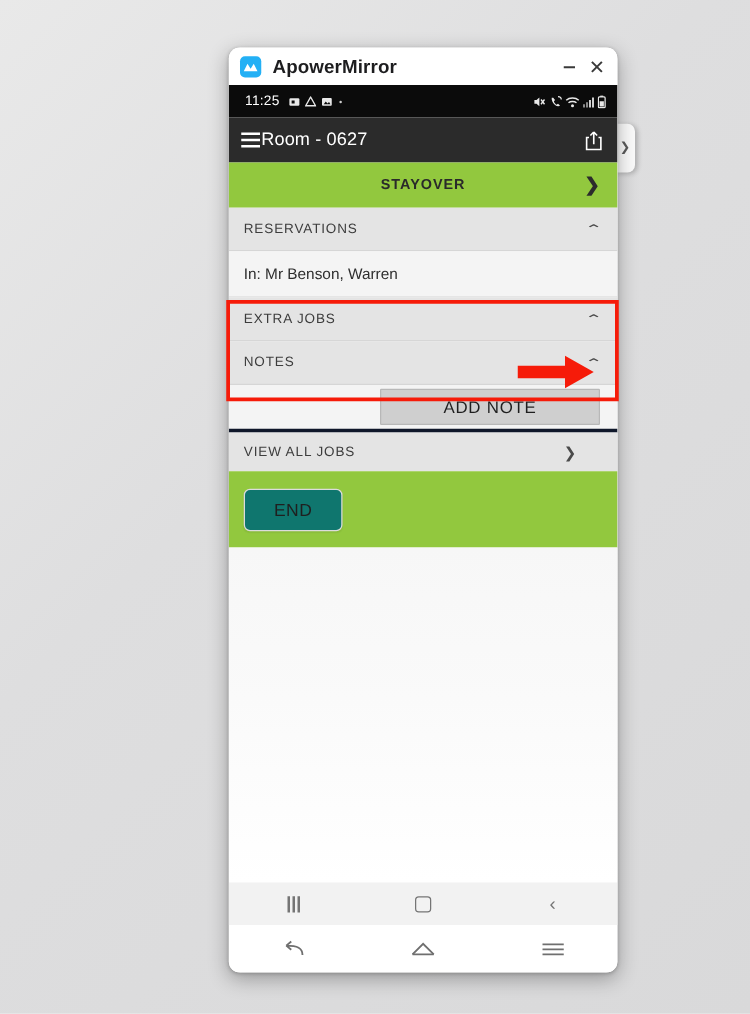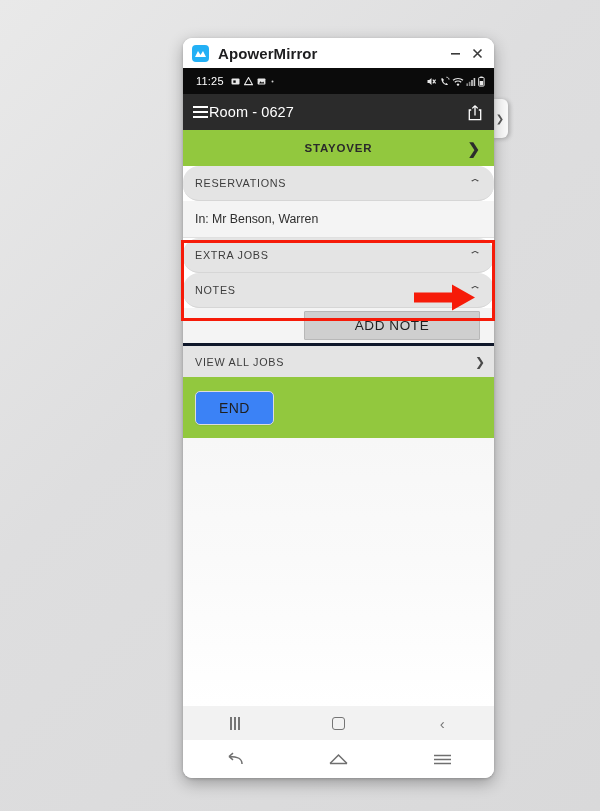--- a/index.html
+++ b/index.html
@@ -200,21 +200,20 @@
   
   .section-header {
     height: 35px;
     background: #e4e4e4;
     display: flex;
     align-items: center;
     padding: 0 14px 0 12px;
     border-bottom: 1px solid #d6d6d6;
     cursor: pointer;
     flex: 0 0 auto;
-    border-radius: 16px;
   }
   .section-header .sh-label {
     font-size: 10.8px;
     color: #3d3d3d;
     letter-spacing: 0.7px;
   }
   .section-header .sh-chev {
     margin-left: auto;
     font-size: 12px;
     color: #4a4a4a;
@@ -270,21 +269,21 @@
     letter-spacing: 0.6px;
     cursor: pointer;
   }
 
   
   #view-all-jobs {
     height: 31px;
     background: #e4e4e4;
     display: flex;
     align-items: center;
-    padding: 0 9px 0 12px;
+    padding: 0 33px 0 12px;
     cursor: pointer;
     flex: 0 0 auto;
     gap: 38px;
   }
   #view-all-jobs .vaj-label {
     font-size: 10.8px;
     color: #3d3d3d;
     letter-spacing: 0.7px;
   }
   #view-all-jobs .vaj-chev {
@@ -299,21 +298,21 @@
     height: 61px;
     background: #92c83e;
     display: flex;
     align-items: center;
     padding-left: 12px;
     flex: 0 0 auto;
   }
   #end-btn {
     width: 79px;
     height: 34px;
-    background: #3b82f6;
+    background: #0f766e;
     border: 1px solid #dcdcdc;
     border-radius: 5px;
     font-size: 14px;
     color: #1f1f1f;
     font-family: "Liberation Sans", sans-serif;
     letter-spacing: 0.4px;
     cursor: pointer;
     box-shadow: 0 1px 1px rgba(0,0,0,0.06);
   }
 

